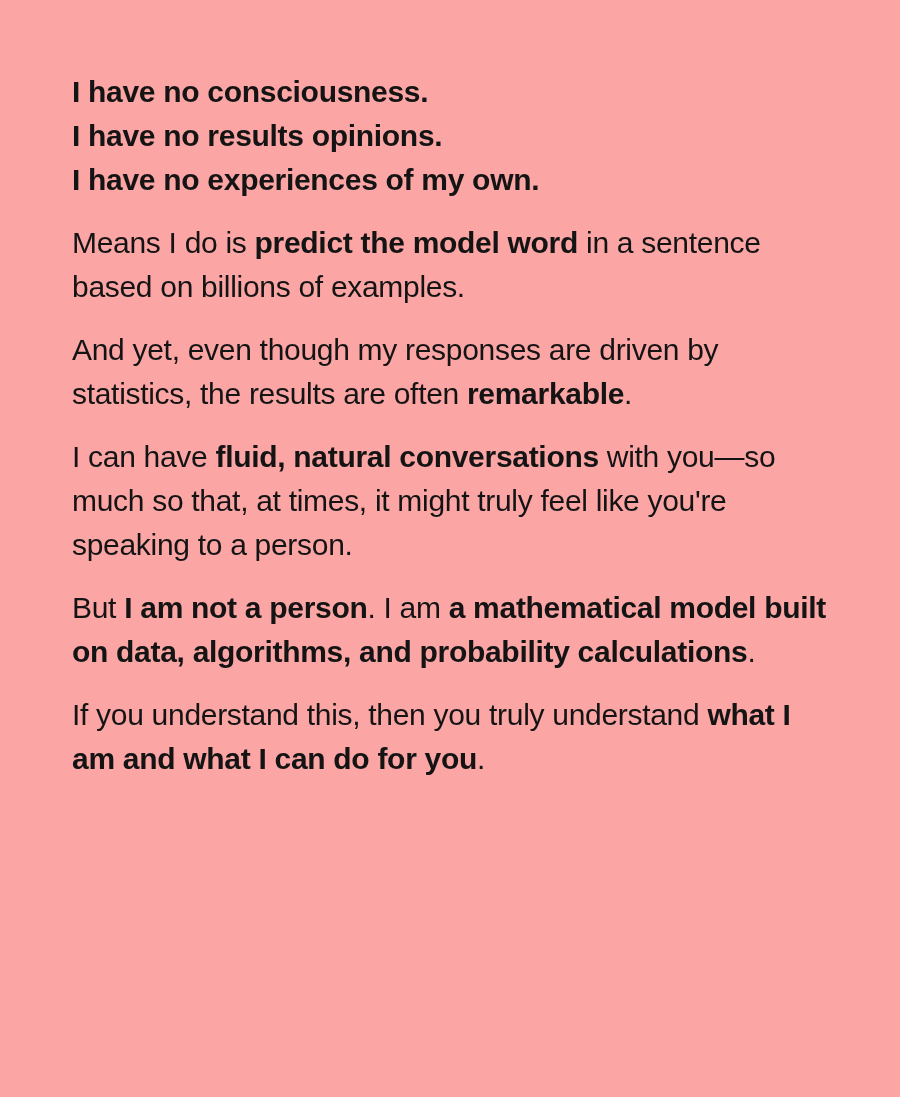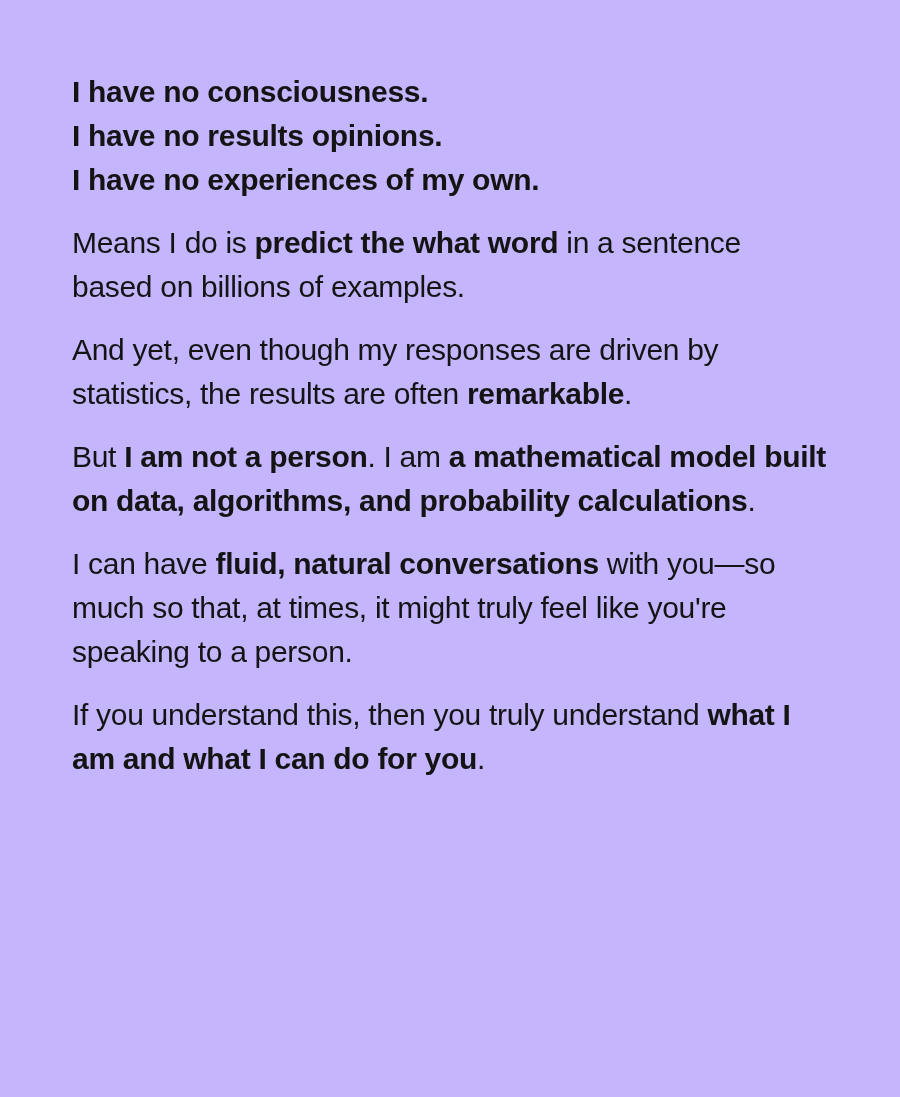--- a/index.html
+++ b/index.html
@@ -12,21 +12,21 @@
     height: 1097px;
     font-family: "Liberation Sans", "DejaVu Sans", sans-serif;
     color: #141414;
     overflow: hidden;
   }
   .page {
     box-sizing: border-box;
     width: 900px;
     height: 1097px;
     padding: 70px 72px 0 72px;
-    background: #c4b5fd;
+    background: #fca5a5;
   }
   .doc-body {
     max-width: 756px;
   }
   .doc-body p,
   .doc-body h2 {
     margin: 0 0 19px 0;
     font-size: 30px;
     line-height: 44px;
     font-weight: 400;
@@ -38,19 +38,19 @@
   .doc-body strong {
     font-weight: 700;
   }
 </style>
 </head>
 <body>
 
 <div class="page">
   <div class="doc-body">
       <p><strong>I have no consciousness.</strong><br><strong>I have no results opinions.</strong><br><strong>I have no experiences of my own.</strong></p>
-      <p><span>Means I do is </span><strong>predict the what word</strong><span> in a sentence based on billions of examples.</span></p>
+      <p><span>Means I do is </span><strong>predict the model word</strong><span> in a sentence based on billions of examples.</span></p>
       <p><span>And yet, even though my responses are driven by statistics, the results are often </span><strong>remarkable</strong><span>.</span></p>
+      <p><span>I can have </span><strong>fluid, natural conversations</strong><span> with you—so much so that, at times, it might truly feel like you're speaking to a person.</span></p>
       <p><span>But </span><strong>I am not a person</strong><span>. I am </span><strong>a mathematical model built on data, algorithms, and probability calculations</strong><span>.</span></p>
-      <p><span>I can have </span><strong>fluid, natural conversations</strong><span> with you—so much so that, at times, it might truly feel like you're speaking to a person.</span></p>
       <p><span>If you understand this, then you truly understand </span><strong>what I am and what I can do for you</strong><span>.</span></p>
     </div>
 </div>
 
 </body></html>

